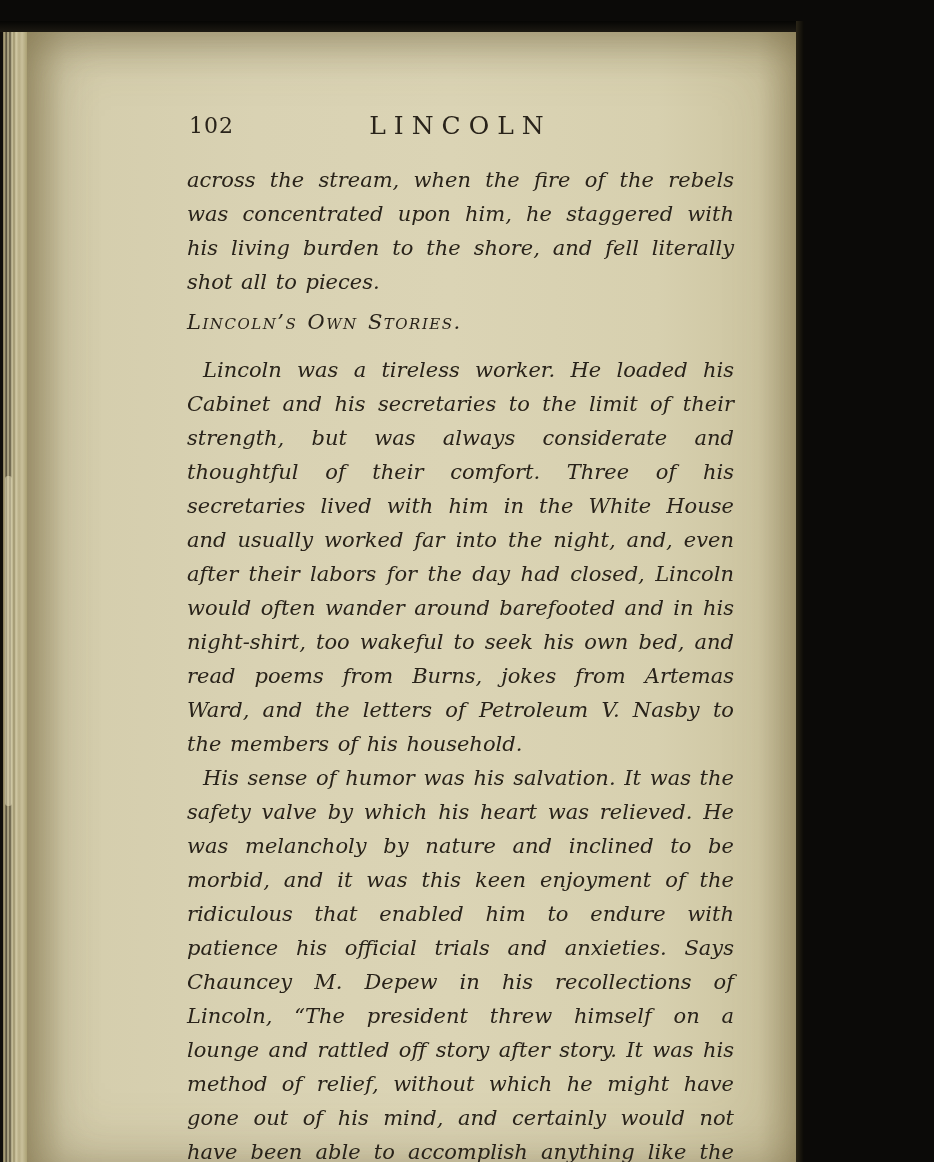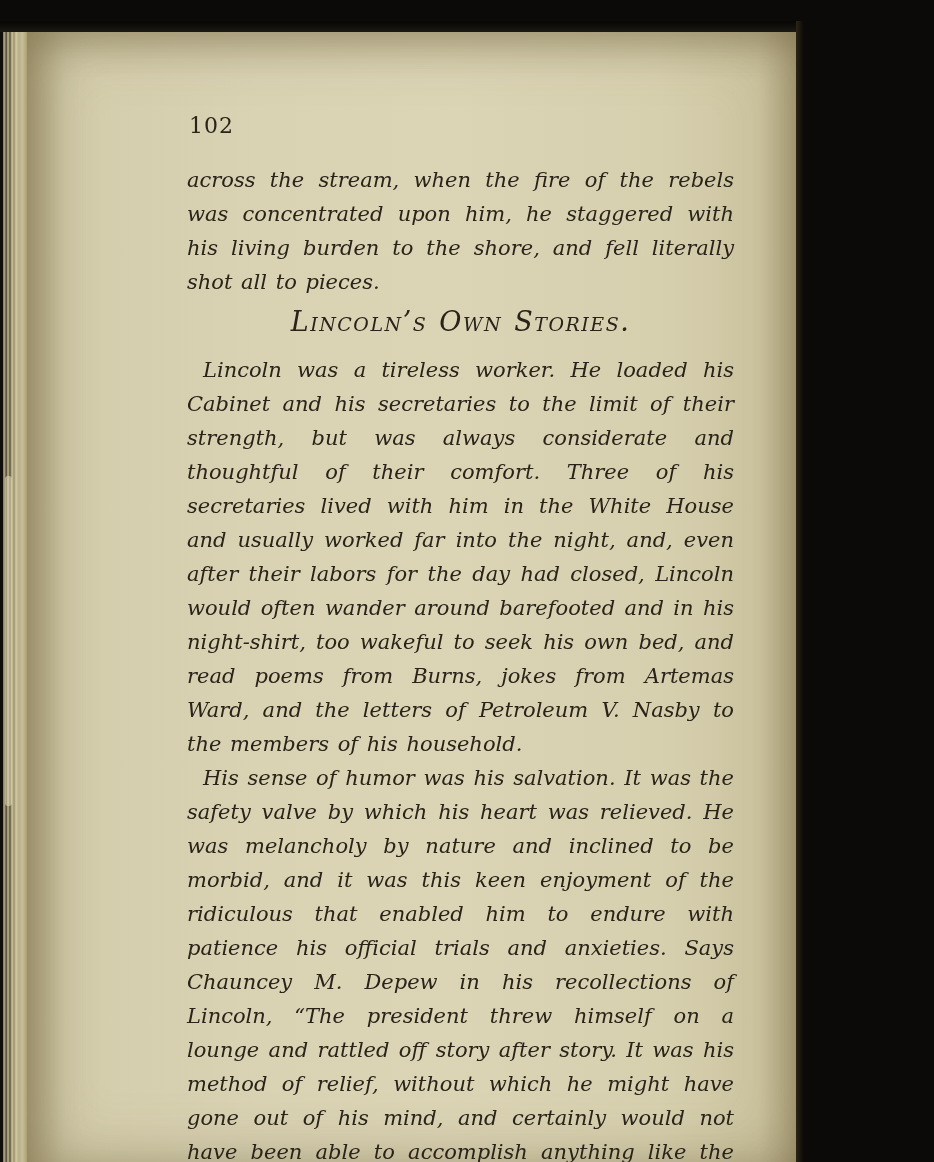--- a/index.html
+++ b/index.html
@@ -81,39 +81,39 @@
     font-size: 21px;
     line-height: 34px;
     text-align: justify;
     word-spacing: 2px;
     font-style: italic;
   }
   .para { margin: 0; }
   .para.indent { text-indent: 16px; }
   .section-heading {
     margin: 6px 0 14px 0;
-    text-align: center;
-    font-size: 27px;
+    font-size: 21px;
     font-weight: normal;
     font-variant: small-caps;
     letter-spacing: 1.5px;
   }
 </style>
 </head>
 <body>
 
 <div class="book">
 
   <div class="page-edges"></div>
   <div class="edge-highlight"></div>
 
   <div class="paper">
 
     <div class="header-row">
       <span class="page-number">102</span>
+      <span class="book-title">LINCOLN</span>
     </div>
 
     <div class="content">
       <p class="para no-indent">across the stream, when the fire of the rebels was concentrated upon him, he staggered with his living burden to the shore, and fell literally shot all to pieces.</p>
       <h2 class="section-heading">Lincoln’s Own Stories.</h2>
       <p class="para indent">Lincoln was a tireless worker.  He loaded his Cabinet and his secretaries to the limit of their strength, but was always considerate and thoughtful of their comfort.  Three of his secretaries lived with him in the White House and usually worked far into the night, and, even after their labors for the day had closed, Lincoln would often wander around barefooted and in his night-shirt, too wakeful to seek his own bed, and read poems from Burns, jokes from Artemas Ward, and the letters of Petroleum V. Nasby to the members of his household.</p>
       <p class="para indent">His sense of humor was his salvation.  It was the safety valve by which his heart was relieved.  He was melancholy by nature and inclined to be morbid, and it was this keen enjoyment of the ridiculous that enabled him to endure with patience his official trials and anxieties.  Says Chauncey M. Depew in his recollections of Lincoln, “The president threw himself on a lounge and rattled off story after story.  It was his method of relief, without which he might have gone out of his mind, and certainly would not have been able to accomplish anything like the amount of work which he did.  It is the popular supposition that most of Lincoln’s stories were original, but he said, ‘I have</p>
     </div>
 
   </div>

